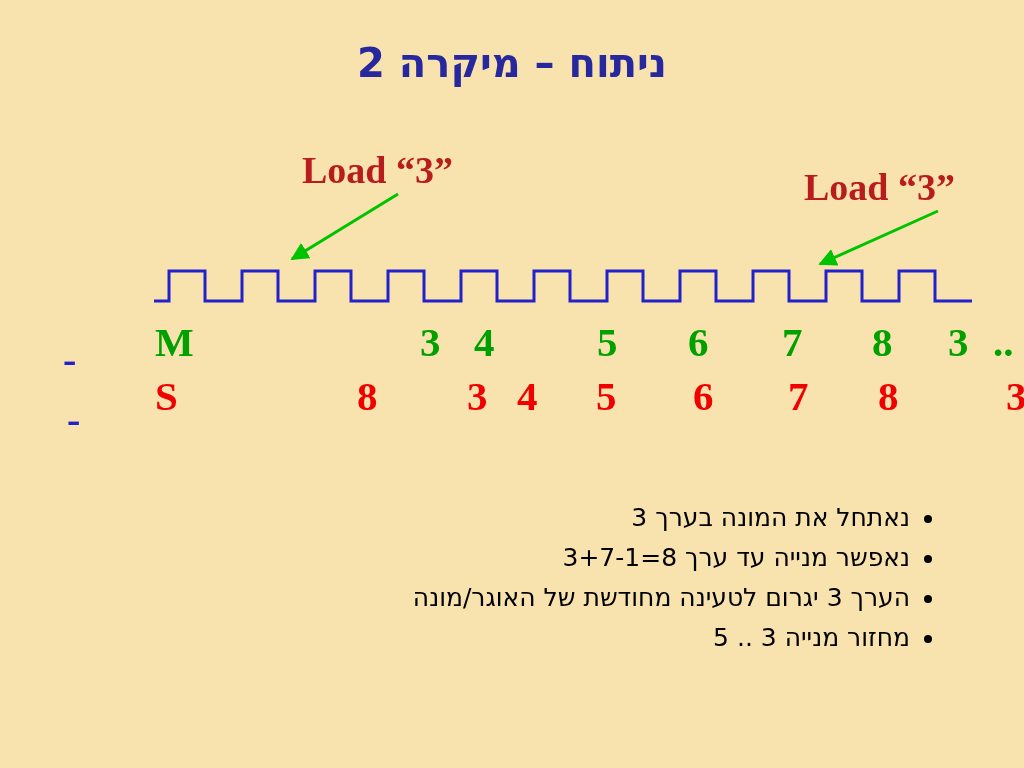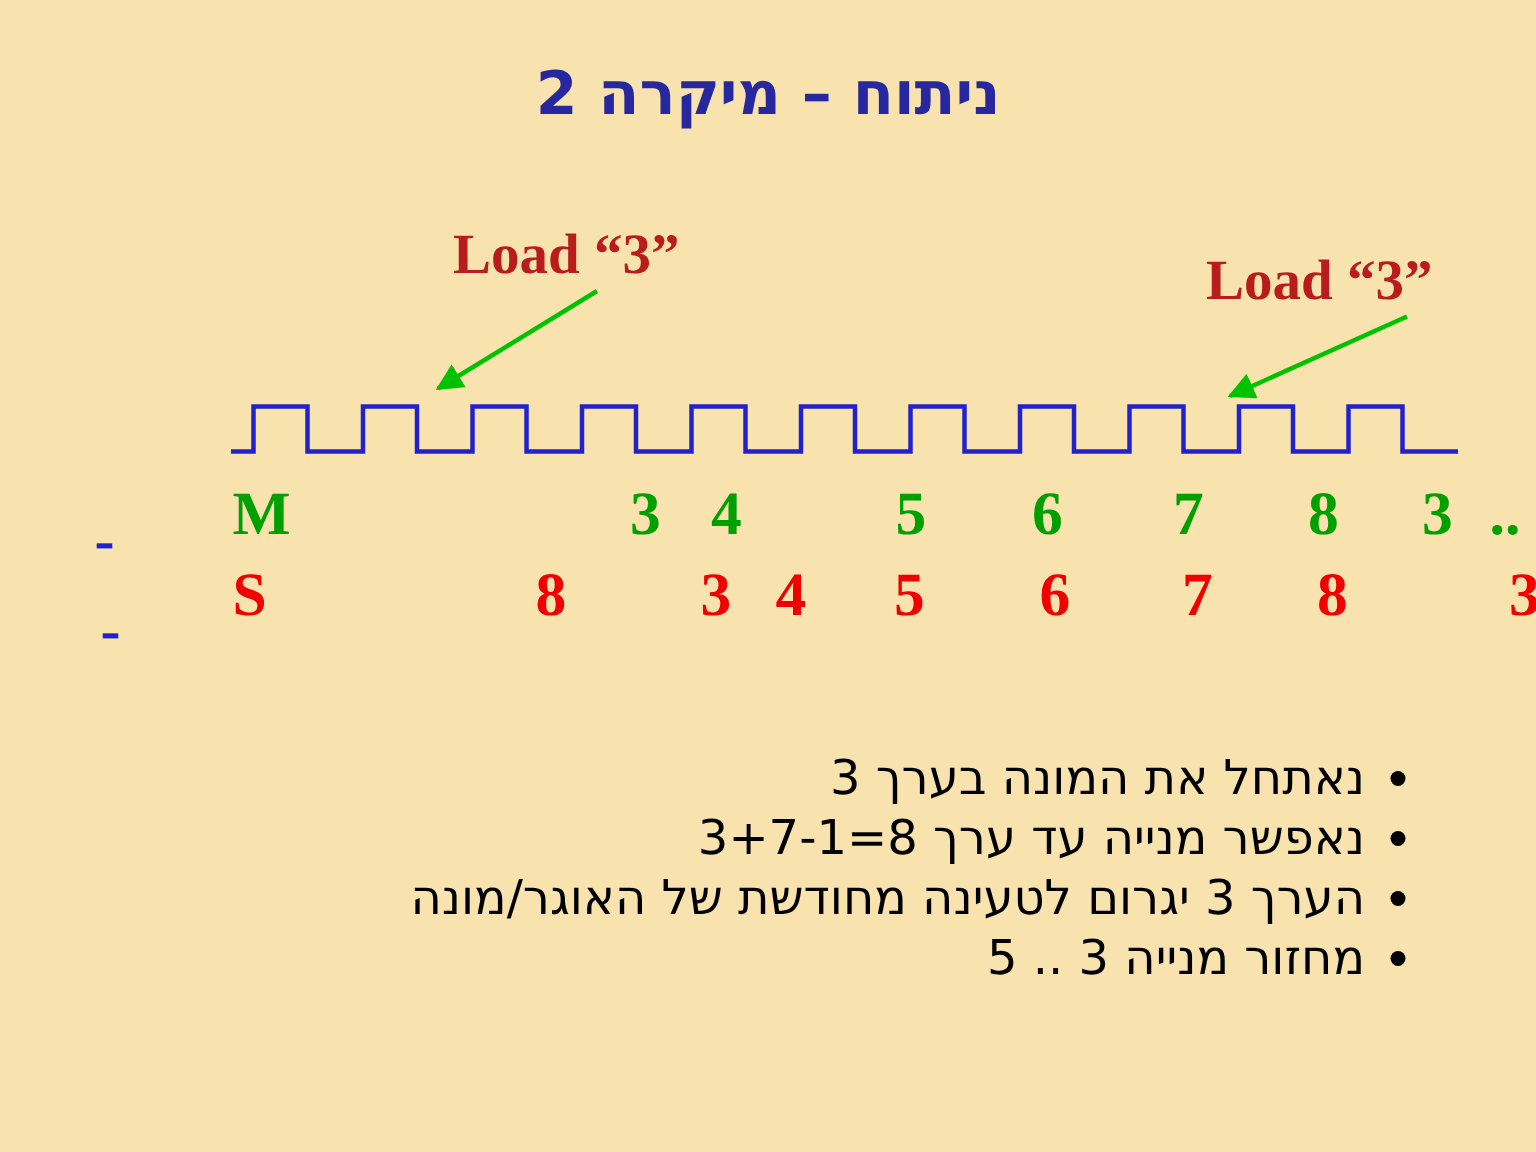--- a/index.html
+++ b/index.html
@@ -64,21 +64,21 @@
   .bullets {
     position: absolute;
     right: 84px;
     top: 498px;
     margin: 0;
     padding: 0 30px 0 0;
     direction: rtl;
     text-align: right;
     list-style: disc outside;
     color: #000000;
-    font-size: 32px;
+    font-size: 25px;
     line-height: 40px;
     font-family: "DejaVu Sans", sans-serif;
   }
   .bullets li { white-space: nowrap; }
 </style>
 </head>
 <body>
 
 <div class="slide">
 

